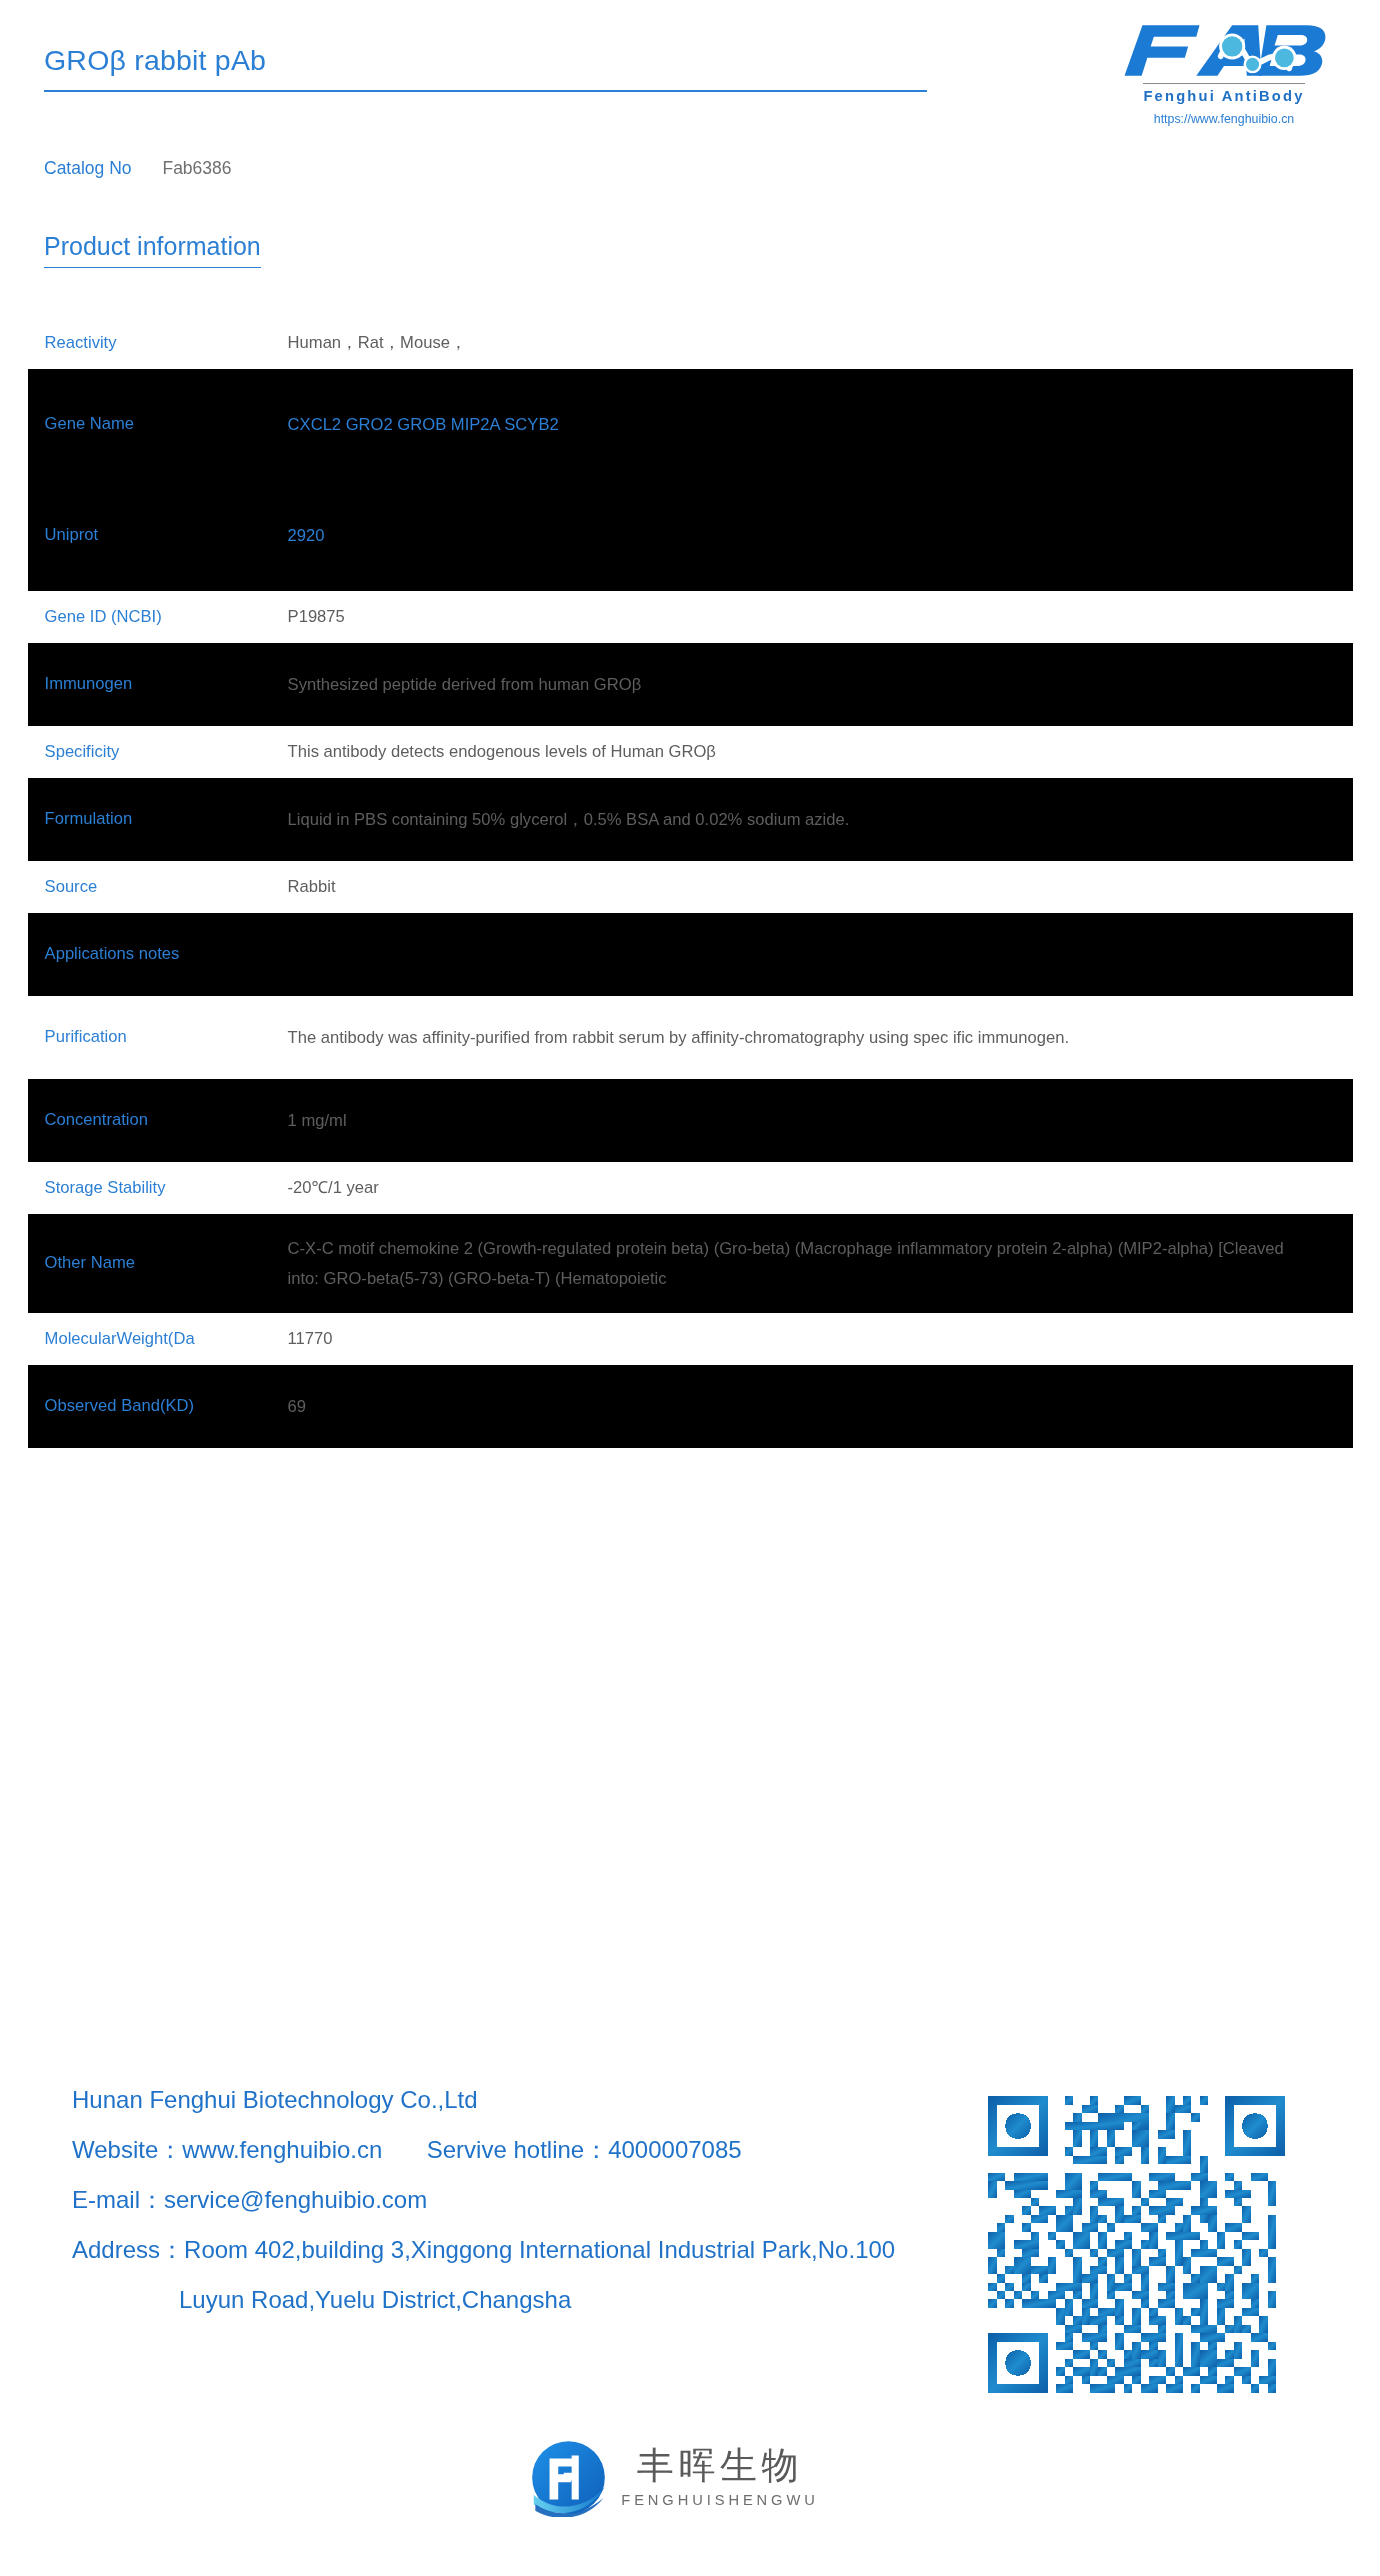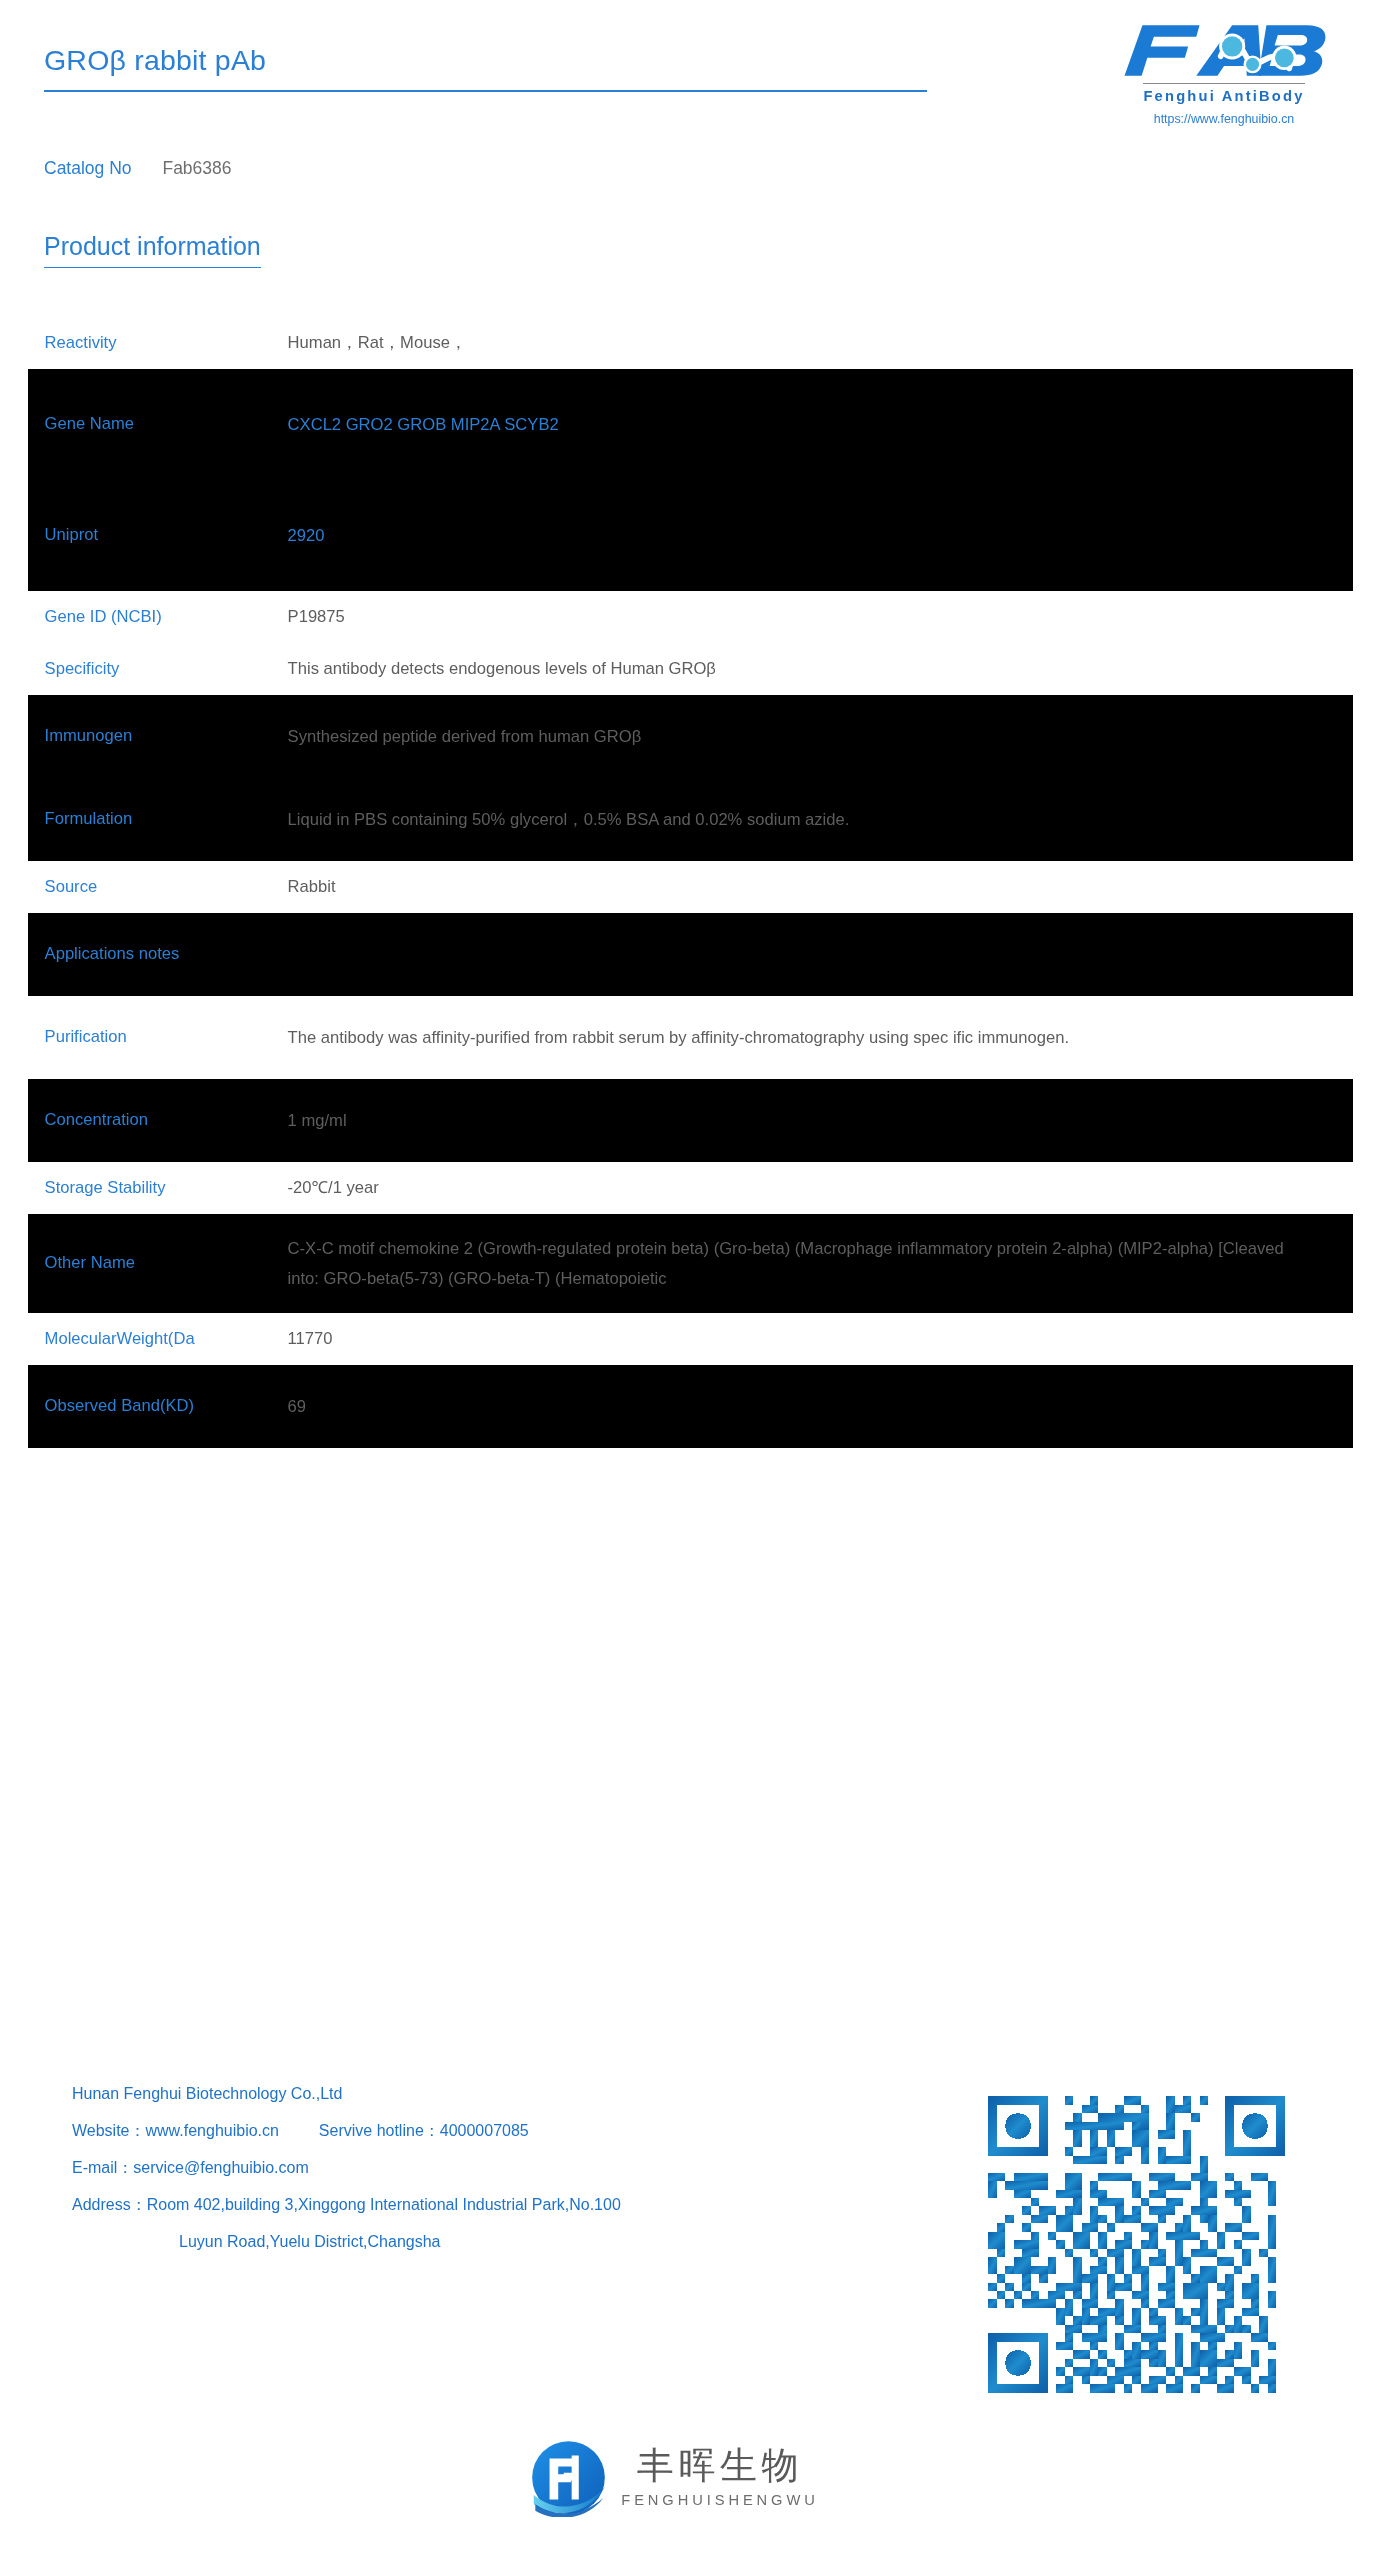--- a/index.html
+++ b/index.html
@@ -157,21 +157,21 @@
     top: 2070px;
     width: 1380px;
     height: 506px;
   }
   .footer-contact {
     position: absolute;
     left: 72px;
     top: 11px;
     width: 883px;
     color: #1f72c8;
-    font-size: 16px;
+    font-size: 24px;
     line-height: 1.62;
   }
   .footer-line {
     margin-bottom: 11px;
     white-space: nowrap;
   }
   .footer-line .gap {
     display: inline-block;
     width: 31px;
   }
@@ -280,28 +280,28 @@
     <div class="info-row alt tall">
       <div class="row-label">Uniprot</div>
       <div class="row-value link">2920</div>
     </div>
 
     <div class="info-row">
       <div class="row-label">Gene ID (NCBI)</div>
       <div class="row-value">P19875</div>
     </div>
 
+    <div class="info-row alt xtall">
+      <div class="row-label">Immunogen</div>
+      <div class="row-value">Synthesized peptide derived from human GROβ</div>
+    </div>
+
     <div class="info-row">
       <div class="row-label">Specificity</div>
       <div class="row-value">This antibody detects endogenous levels of Human GROβ</div>
-    </div>
-
-    <div class="info-row alt xtall">
-      <div class="row-label">Immunogen</div>
-      <div class="row-value">Synthesized peptide derived from human GROβ</div>
     </div>
 
     <div class="info-row alt xtall">
       <div class="row-label">Formulation</div>
       <div class="row-value">Liquid in PBS containing 50% glycerol，0.5% BSA and 0.02% sodium azide.</div>
     </div>
 
     <div class="info-row">
       <div class="row-label">Source</div>
       <div class="row-value">Rabbit</div>

